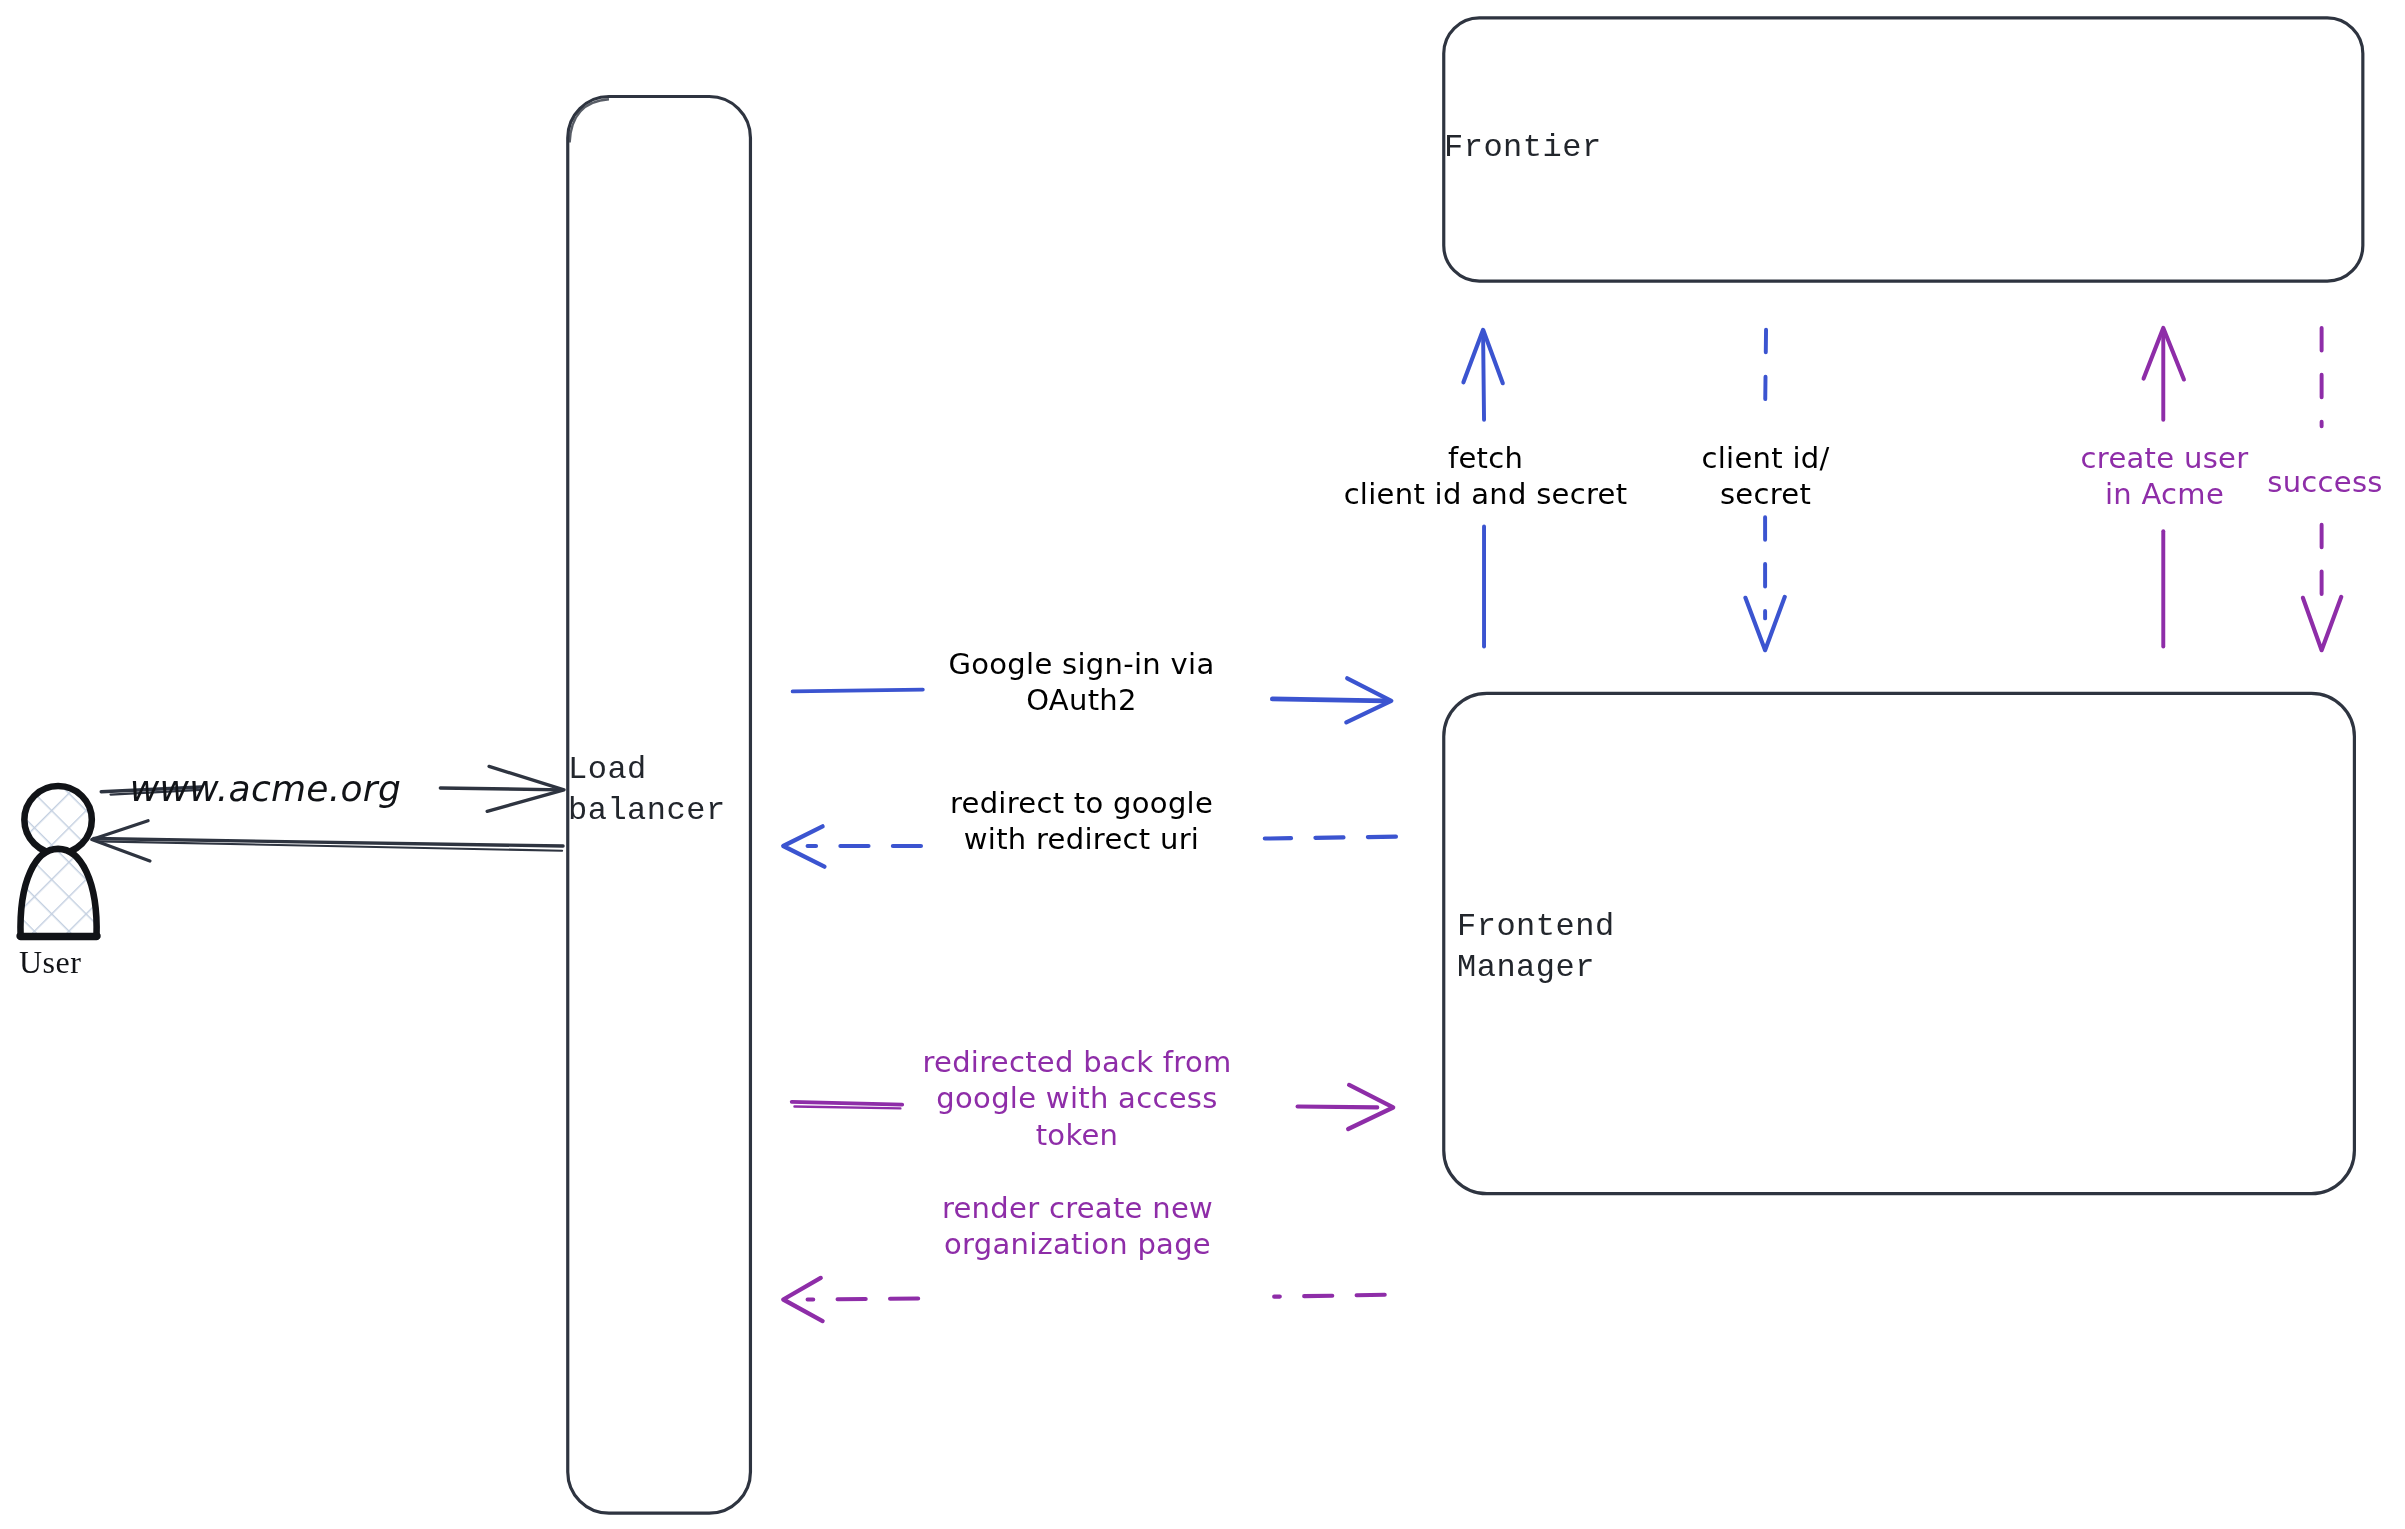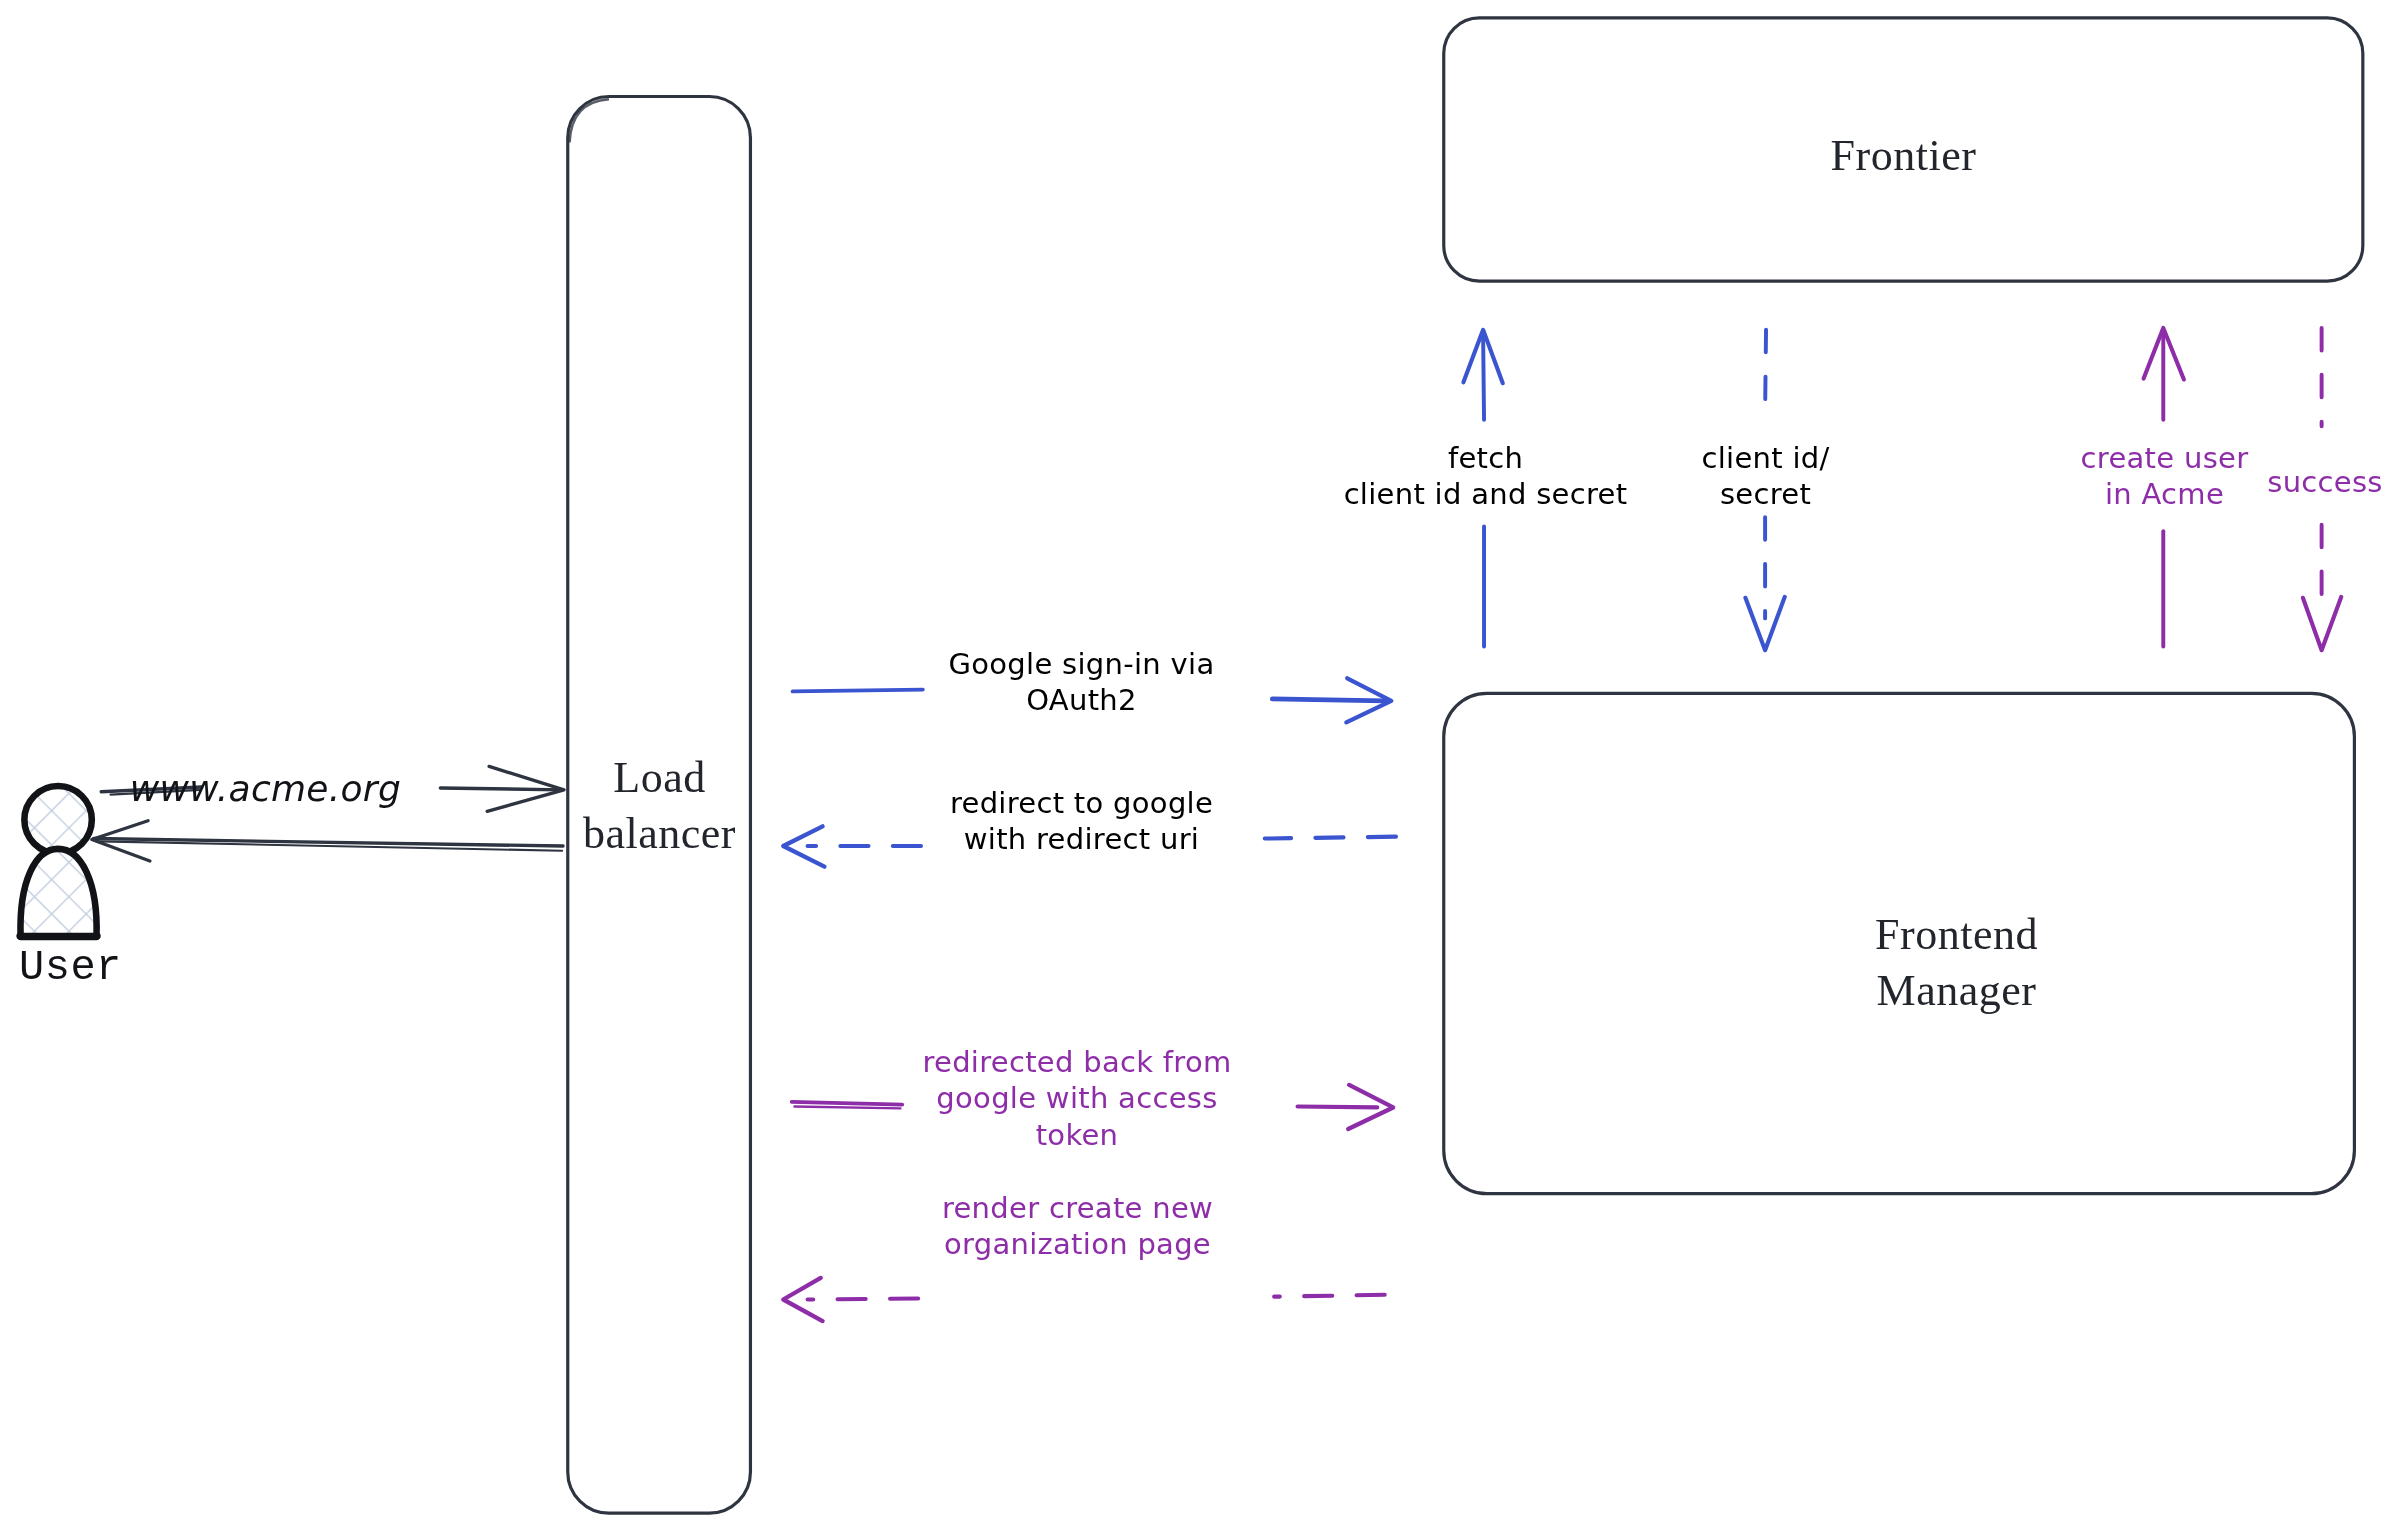--- a/index.html
+++ b/index.html
@@ -20,46 +20,45 @@
   }
   svg.layer {
     position: absolute;
     top: 0;
     left: 0;
     width: 2405px;
     height: 1530px;
   }
   .node-label {
     position: absolute;
-    text-align: center;
     color: #22262c;
-    font-family: Liberation Serif, serif;
-    font-size: 44px;
+    font-family: Liberation Mono, monospace;
+    font-size: 32px;
     line-height: 1.28;
     letter-spacing: 0.5px;
     white-space: pre-line;
     pointer-events: none;
   }
   .edge-label {
     position: absolute;
     text-align: center;
     font-family: "DejaVu Sans", sans-serif;
     font-size: 29px;
     line-height: 1.25;
     letter-spacing: 0.3px;
     white-space: pre-line;
     pointer-events: none;
   }
   .edge-label.blue { color: #000000; }
   .edge-label.purple { color: #8e2da8; }
   .actor-label {
     position: absolute;
     color: #111317;
-    font-family: Liberation Mono, monospace;
-    font-size: 42px;
+    font-family: Liberation Serif, serif;
+    font-size: 32px;
     letter-spacing: 0.5px;
   }
 </style>
 </head>
 <body>
 
 <div id="canvas">
 
   <svg class="layer" viewBox="0 0 2567 1633">
     <defs>

